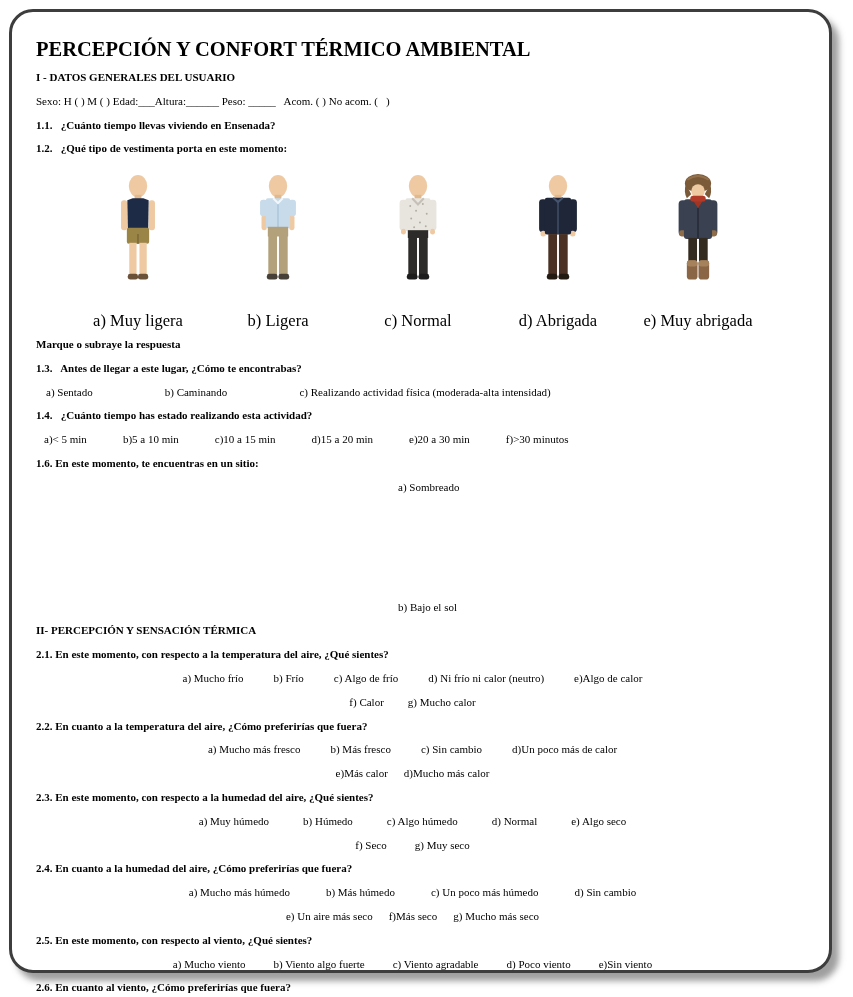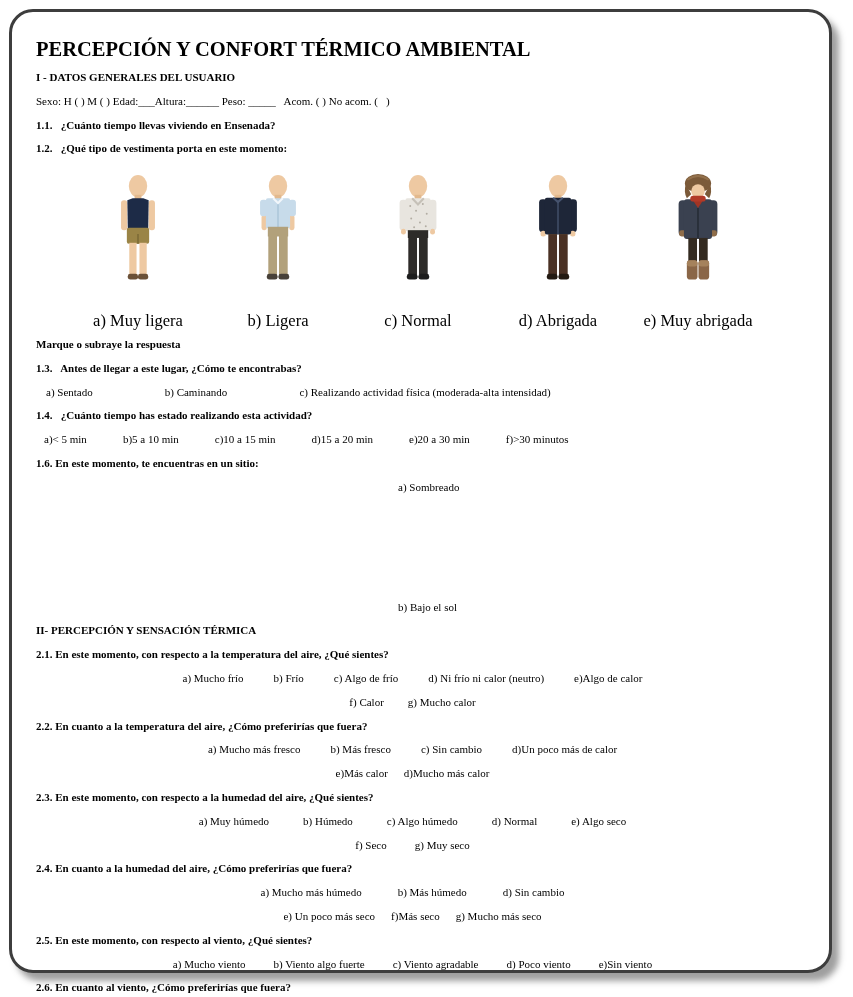--- a/index.html
+++ b/index.html
@@ -193,22 +193,22 @@
 
     <div class="line bold">2.2. En cuanto a la temperatura del aire, ¿Cómo preferirías que fuera?</div>
     <div class="line options center g30"><span>a) Mucho más fresco</span><span>b) Más fresco</span><span>c) Sin cambio</span><span>d)Un poco más de calor</span></div>
     <div class="line options center g32"><span>e)Más calor</span><span>d)Mucho más calor</span></div>
 
     <div class="line bold">2.3. En este momento, con respecto a la humedad del aire, ¿Qué sientes?</div>
     <div class="line options center g34"><span>a) Muy húmedo</span><span>b) Húmedo</span><span>c) Algo húmedo</span><span>d) Normal</span><span>e) Algo seco</span></div>
     <div class="line options center g28"><span>f) Seco</span><span>g) Muy seco</span></div>
 
     <div class="line bold">2.4. En cuanto a la humedad del aire, ¿Cómo preferirías que fuera?</div>
-    <div class="line options center g36"><span>a) Mucho más húmedo</span><span>b) Más húmedo</span><span>d) Sin cambio</span></div>
-    <div class="line options center g32"><span>e) Un poco más seco</span><span>f)Más seco</span><span>g) Mucho más seco</span></div>
+    <div class="line options center g36"><span>a) Mucho más húmedo</span><span>b) Más húmedo</span><span>c) Un poco más húmedo</span><span>d) Sin cambio</span></div>
+    <div class="line options center g32"><span>e) Un aire más seco</span><span>f)Más seco</span><span>g) Mucho más seco</span></div>
 
     <div class="line bold">2.5. En este momento, con respecto al viento, ¿Qué sientes?</div>
     <div class="line options center g28"><span>a) Mucho viento</span><span>b) Viento algo fuerte</span><span>c) Viento agradable</span><span>d) Poco viento</span><span>e)Sin viento</span></div>
 
     <div class="line bold">2.6. En cuanto al viento, ¿Cómo preferirías que fuera?</div>
     <div class="line options center g64"><span>a)Más viento</span><span>b)Sin cambio</span><span>c)Menos viento</span></div>
 
   </div>
 </div>
 

